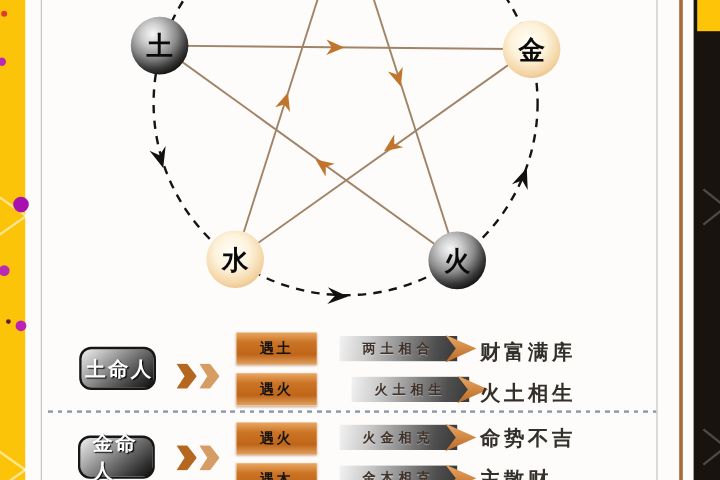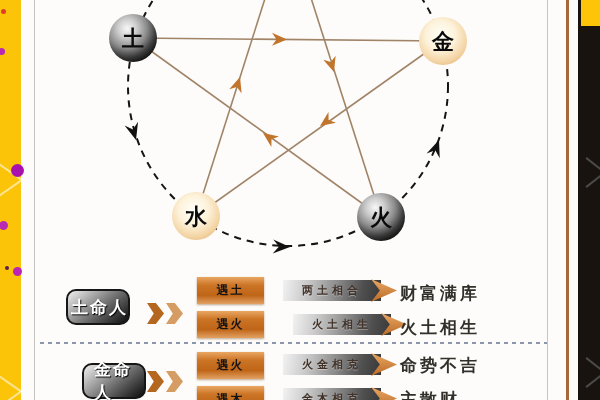--- a/index.html
+++ b/index.html
@@ -141,21 +141,21 @@
     <span>遇火</span>
   </div>
   <div class="gray-arrow" style="left:293px;top:314px;">
     <div class="arrow-body">火土相生</div>
     <div class="arrow-tip"></div>
   </div>
   <div class="result" style="top:316px;">火土相生</div>
 
   <div class="divider"></div>
 
-  <div class="person-box" style="left:82px;top:363px;padding-left:10px;">
+  <div class="person-box" style="left:65px;top:363px;padding-left:10px;">
     <span>金命人</span>
   </div>
   <div class="chev c1" style="left:147px;top:371px;"></div>
   <div class="chev c2" style="left:166px;top:371px;"></div>
 
   <div class="meet-box" style="left:197px;top:352px;">
     <span>遇火</span>
   </div>
   <div class="gray-arrow" style="left:283px;top:354px;">
     <div class="arrow-body">火金相克</div>

